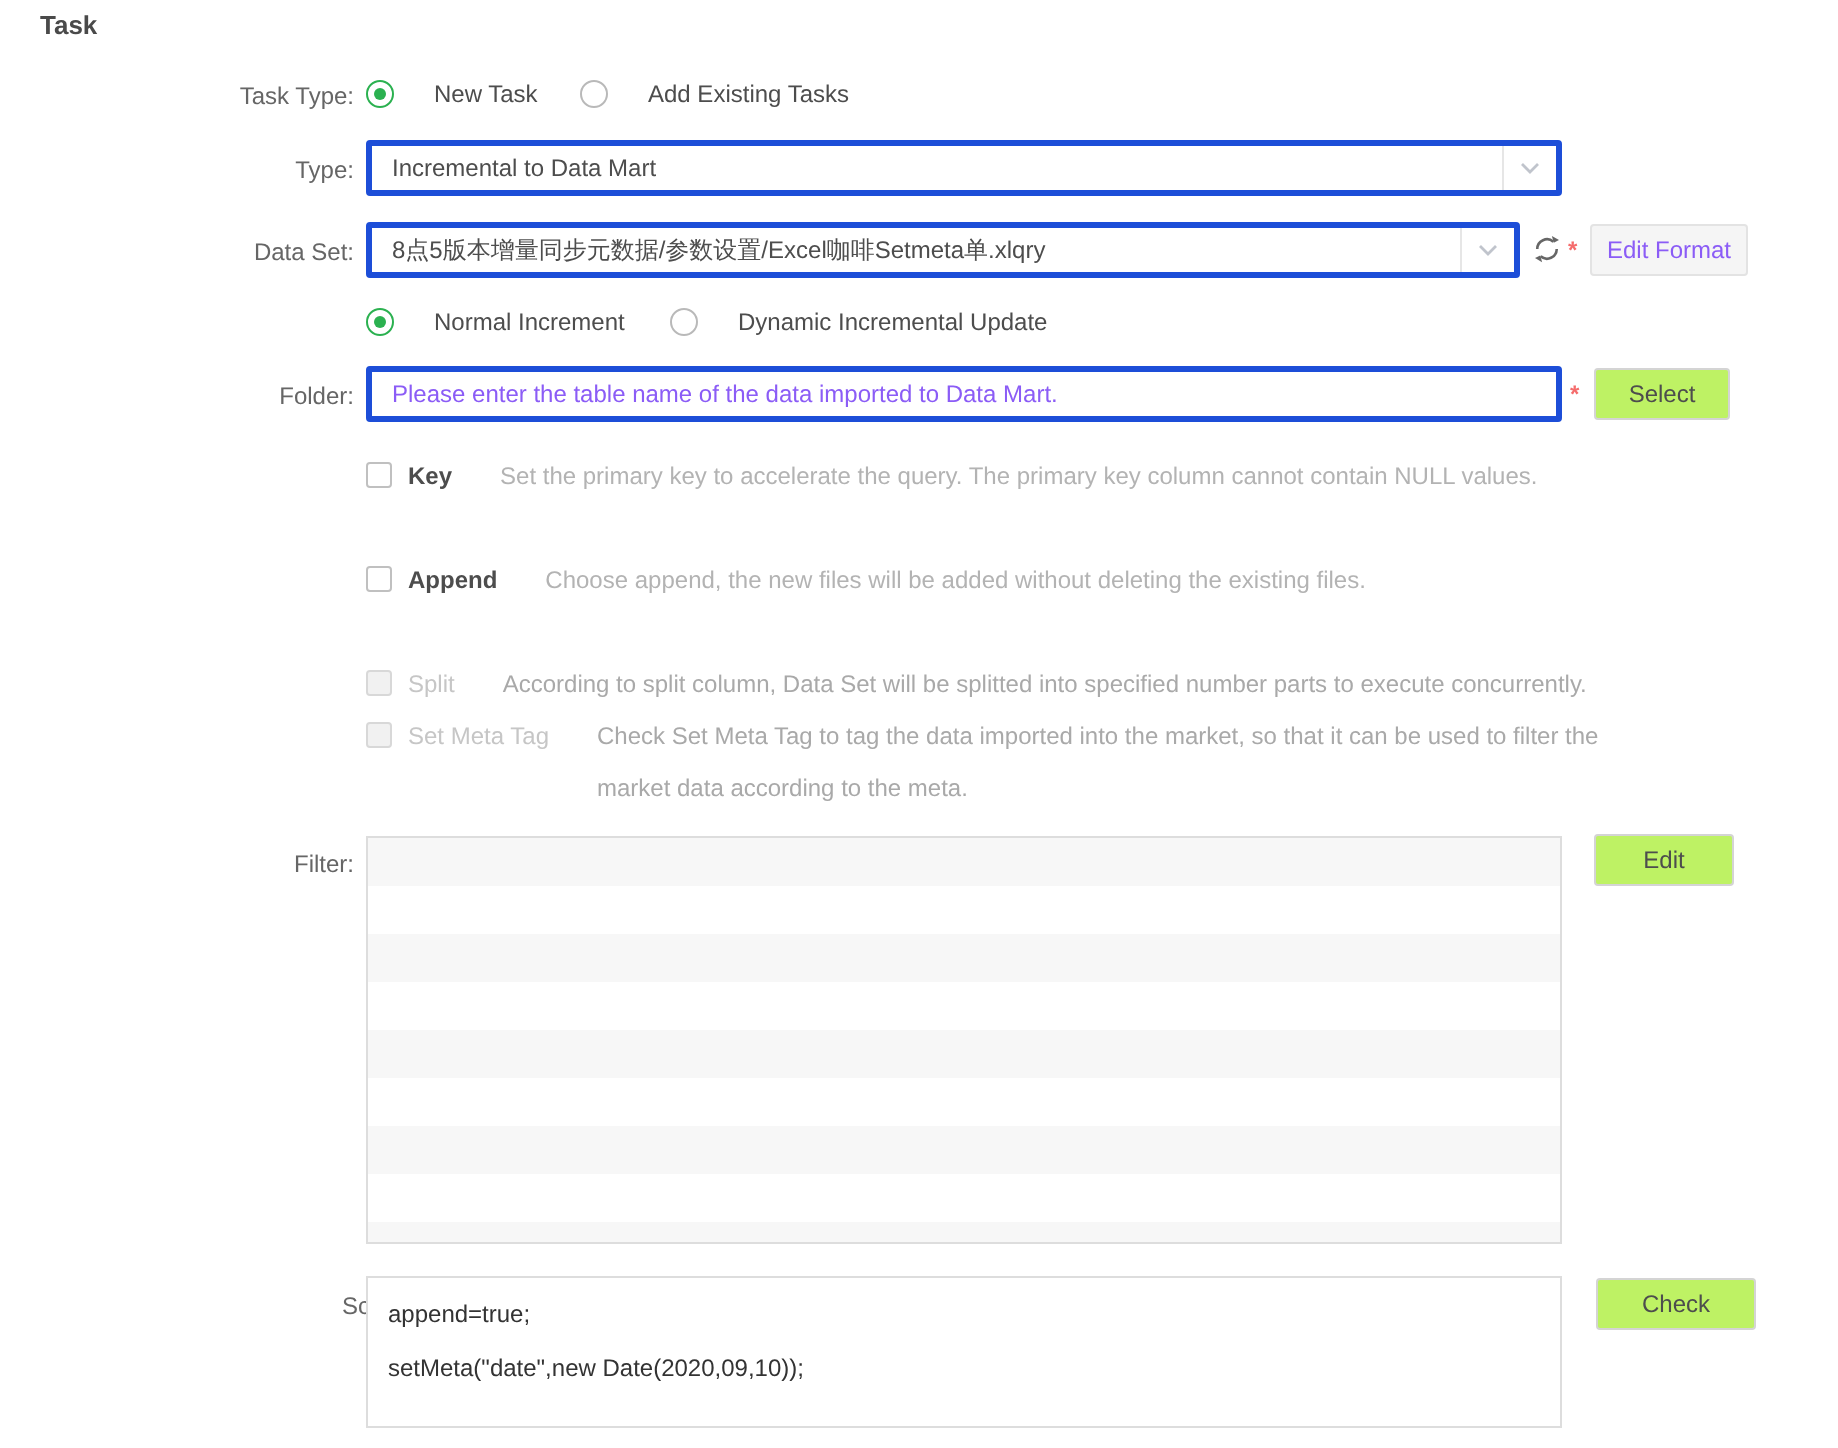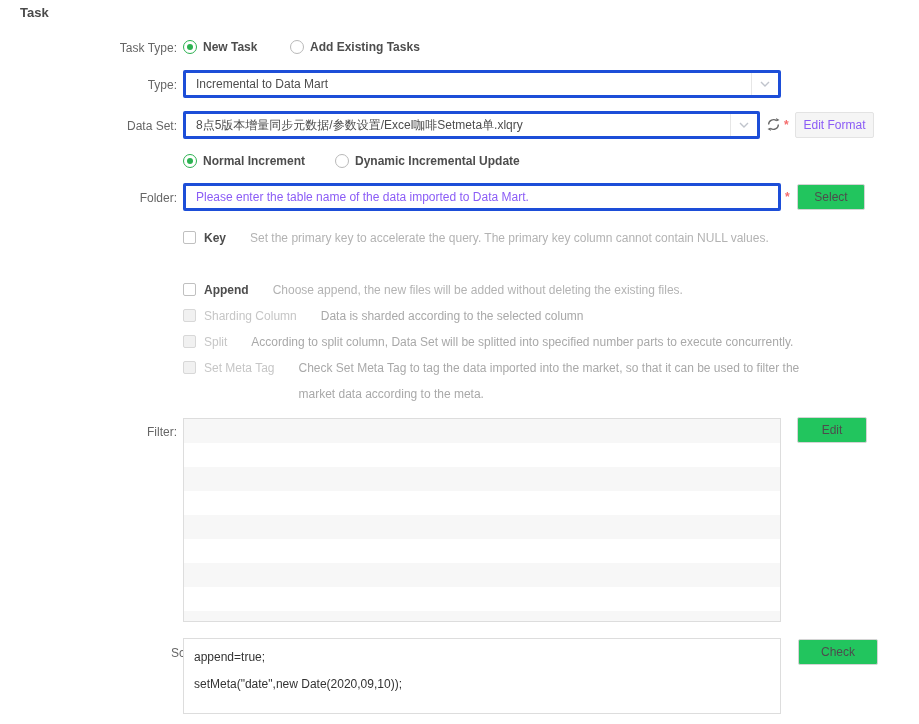--- a/index.html
+++ b/index.html
@@ -4,34 +4,34 @@
 <style>
   html,body { margin:0; padding:0; background:#fff; }
   body { font-family:"Liberation Sans","DejaVu Sans",sans-serif; font-size:12px; color:#666; }
   .wrap { position:relative; width:919px; height:724px; overflow:hidden; background:#fff; }
 
   .heading { position:absolute; left:20px; top:5px; font-size:13px; font-weight:700; color:#4a4a4a; }
 
   .lbl { position:absolute; left:0; width:177px; text-align:right; color:#666; line-height:14px; }
 
   
-  .radio-group { position:absolute; display:flex; align-items:flex-start; gap:6px;font-weight:bold; }
+  .radio-group { position:absolute; display:flex; align-items:flex-start; gap:20px; }
   .radio-circle { width:14px; height:14px; border:1px solid #b9b9b9; border-radius:50%; box-sizing:border-box; background:#fff; display:flex; align-items:center; justify-content:center; }
   .radio-circle.checked { border-color:#2bb150; }
   .radio-dot { width:6px; height:6px; border-radius:50%; background:#2bb150; }
   .radio-label { color:#4d4d4d; white-space:nowrap; }
 
   
   .input { position:absolute; height:28px; border:3px solid #1d4ed8; border-radius:2px; background:#fff; box-sizing:border-box; display:flex; align-items:center; overflow:hidden; }
   .input .txt { padding:0 10px; color:#4d4d4d; white-space:nowrap; overflow:hidden; flex:1; }
   .input .txt.placeholder { color:#8b5cf6; }
   .chev-box { width:26px; height:100%; border-left:1px solid #e6e6e6; display:flex; align-items:center; justify-content:center; flex:none; background:#fff; }
 
   
-  .btn { position:absolute; box-sizing:border-box; border:1px solid #d4d4d4; border-radius:2px; background:#22c55e; color:#4d4d4d; display:flex; align-items:center; justify-content:center; font-size:12px; }
+  .btn { position:absolute; box-sizing:border-box; border:1px solid #d4d4d4; border-radius:2px; background:#bef264; color:#4d4d4d; display:flex; align-items:center; justify-content:center; font-size:12px; }
   .btn.disabled { background:#f5f5f5; border-color:#e3e3e3; color:#8b5cf6; }
 
   .req { position:absolute; color:#f56c6c; font-weight:700; font-size:12px; }
 
   .icon-refresh { position:absolute; width:15px; height:15px; cursor:pointer; }
 
   
   .opt-row { position:absolute; left:183px; display:flex; align-items:flex-start; line-height:26px; }
   .cbx { width:13px; height:13px; box-sizing:border-box; border:1px solid #c0c0c0; border-radius:2px; background:#fff; margin-top:6px; flex:none; }
   .cbx.disabled { background:#f1f1f1; border-color:#d8d8d8; }
@@ -119,25 +119,20 @@
   <div class="opt-row" style="top:225px;">
     <span class="cbx"></span>
     <span class="opt-label">Key</span>
     <span class="opt-desc">Set the primary key to accelerate the query. The primary key column cannot contain NULL values.</span>
   </div>
   <div class="opt-row" style="top:277px;">
     <span class="cbx"></span>
     <span class="opt-label">Append</span>
     <span class="opt-desc">Choose append, the new files will be added without deleting the existing files.</span>
   </div>
-  <div class="opt-row" style="top:303px;">
-    <span class="cbx disabled"></span>
-    <span class="opt-label disabled">Sharding Column</span>
-    <span class="opt-desc dim">Data is sharded according to the selected column</span>
-  </div>
   <div class="opt-row" style="top:355px;">
     <span class="cbx disabled"></span>
     <span class="opt-label disabled">Set Meta Tag</span>
     <span class="opt-desc dim wrap2">Check Set Meta Tag to tag the data imported into the market, so that it can be used to filter the market data according to the meta.</span>
   </div>
   <div class="opt-row" style="top:329px;">
     <span class="cbx disabled"></span>
     <span class="opt-label disabled">Split</span>
     <span class="opt-desc dim">According to split column, Data Set will be splitted into specified number parts to execute concurrently.</span>
   </div>

